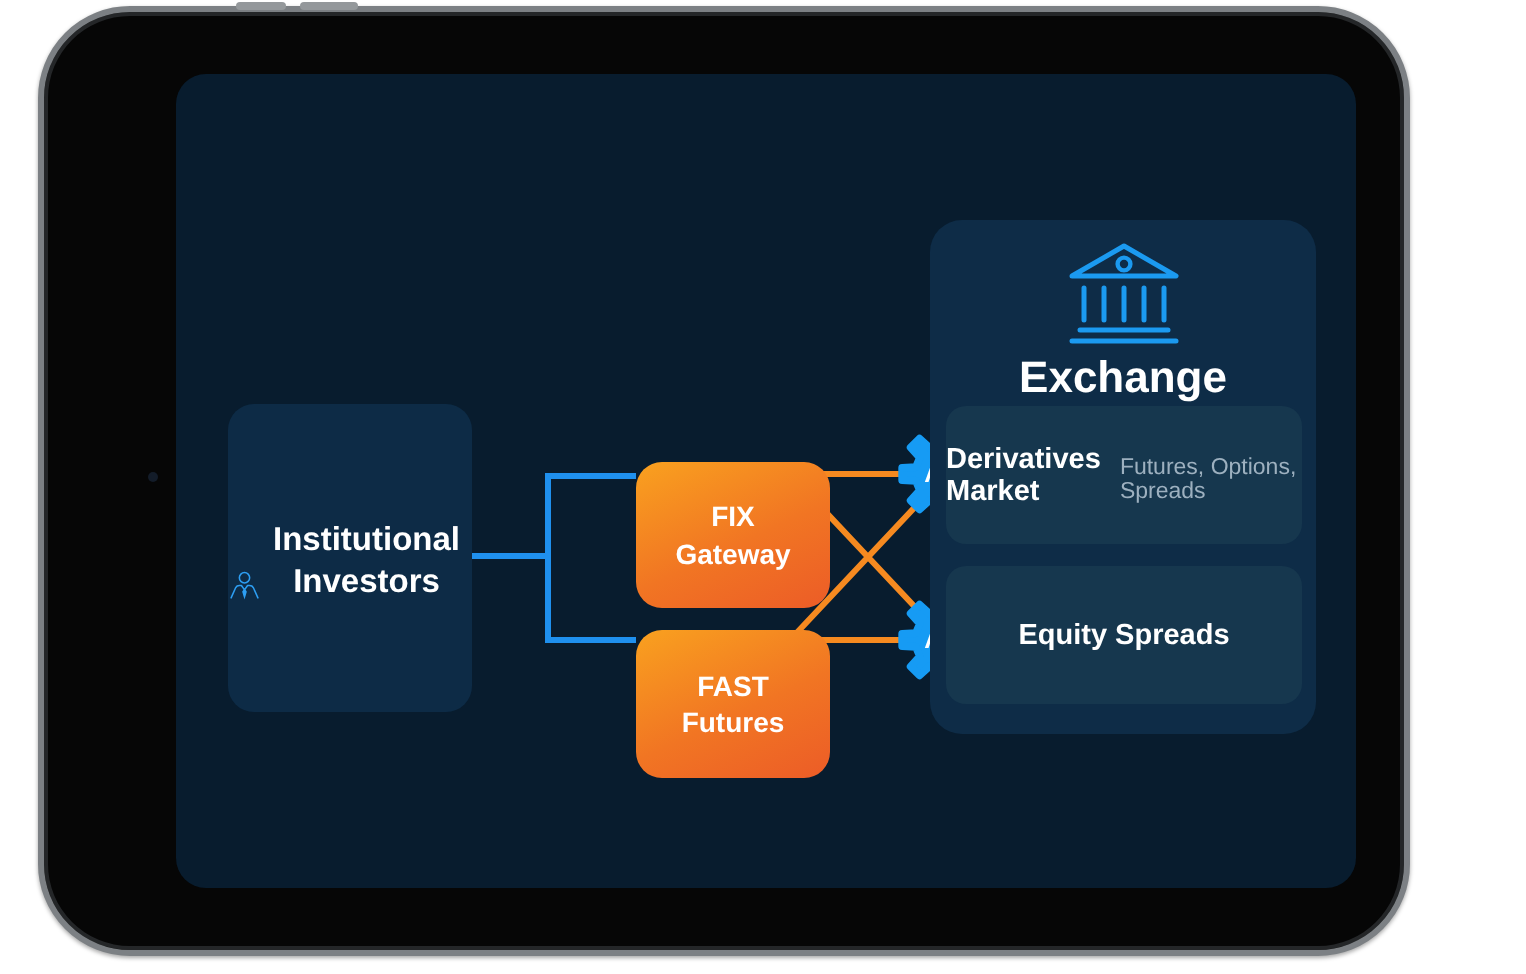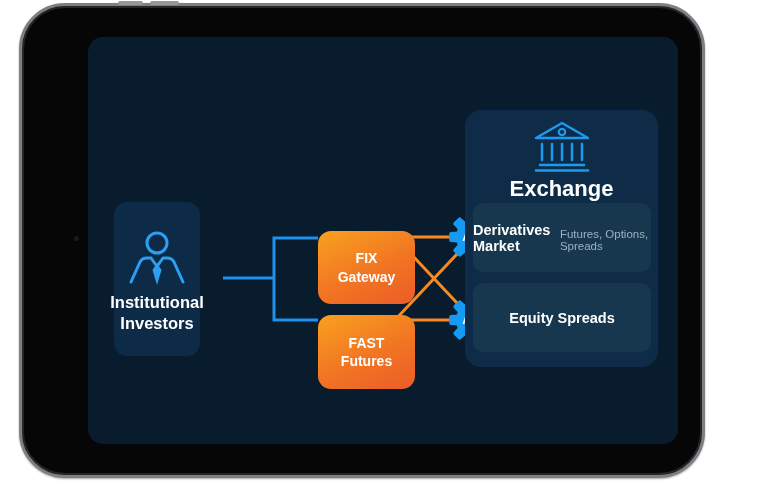--- a/index.html
+++ b/index.html
@@ -20,23 +20,23 @@
 
   
   .screen {
     position:absolute; left:66px; top:31px; width:590px; height:407px;
     background:#081c2e; border-radius:15px; overflow:hidden;
   }
   .connectors { position:absolute; left:0; top:0; width:590px; height:407px; }
 
   
   .investors-box {
-    position:absolute; left:26px; top:165px; width:86px; height:154px;
+    position:absolute; left:26px; top:165px; width:122px; height:154px;
     background:#0d2b46; border-radius:13px;
-    display:flex; flex-direction:column; align-items:center;
+    display:flex; flex-direction:row; align-items:center;
   }
   .investors-box svg { margin-top:28px; }
   .investors-label {
     margin-top:4px; color:#ffffff; font-size:16.5px; font-weight:600;
     line-height:1.26; text-align:center; padding:0 6px;
   }
 
   
   .gateway-box {
     position:absolute; left:230px; width:97px;

